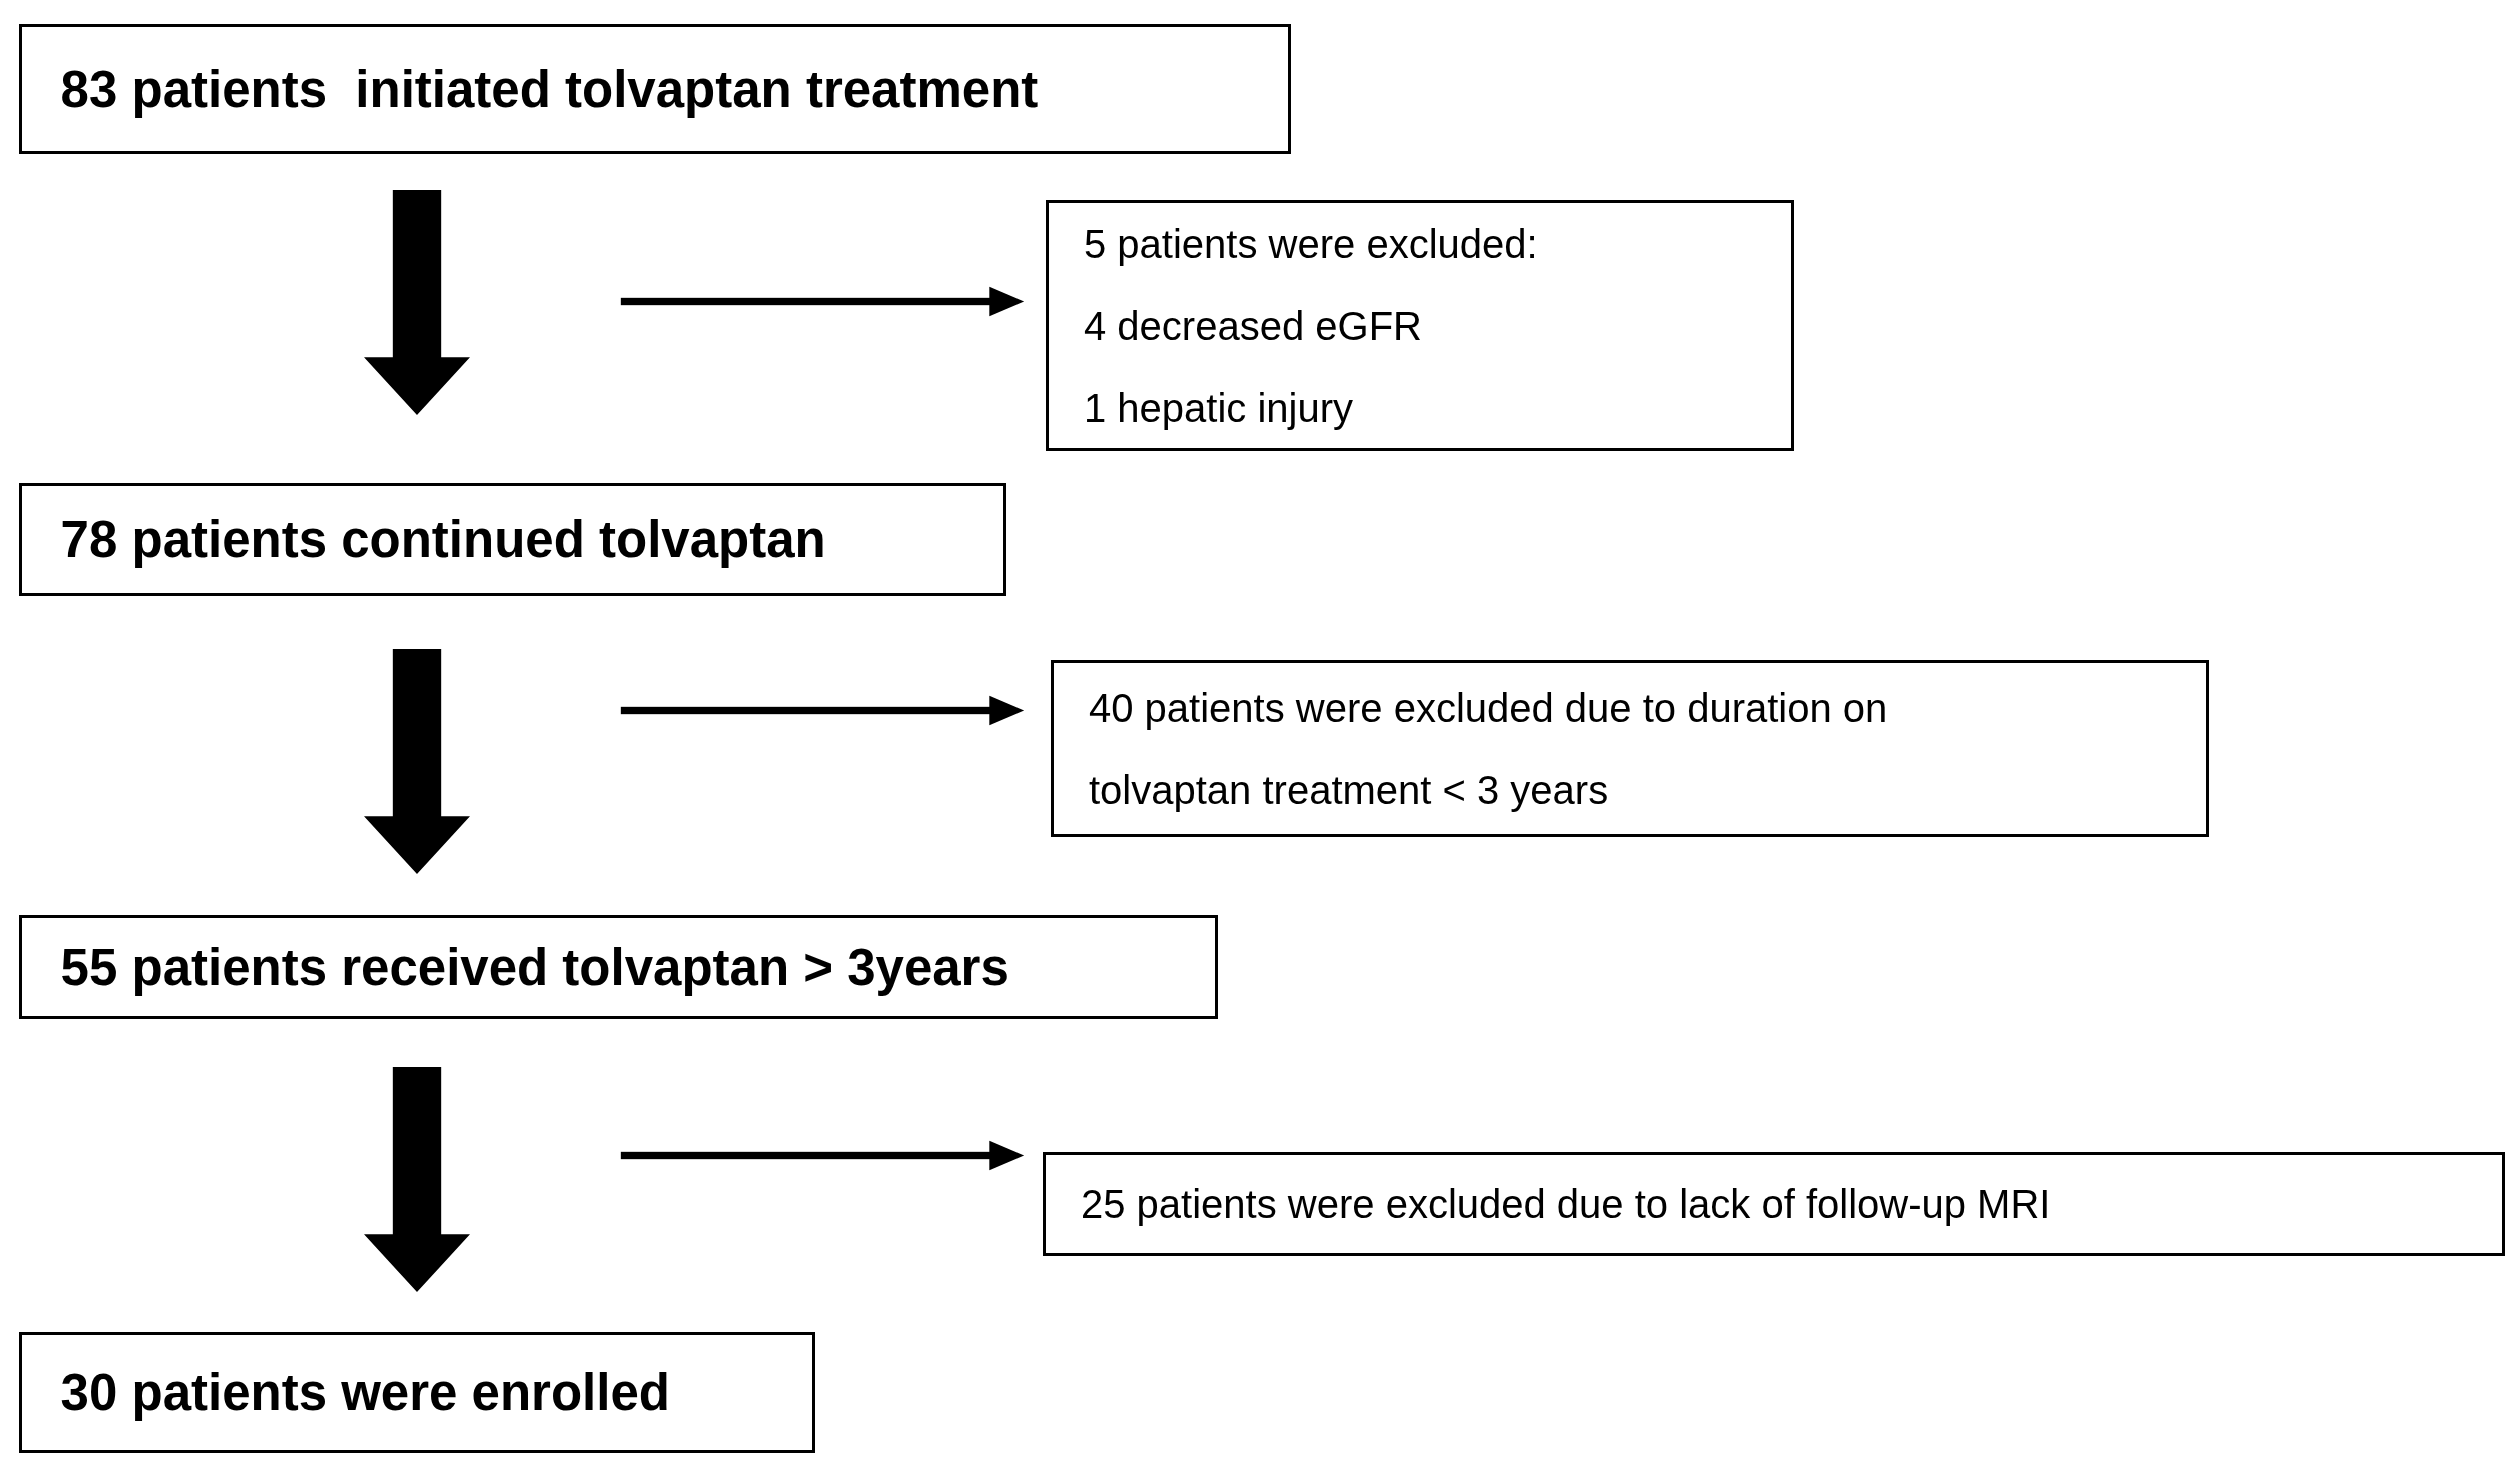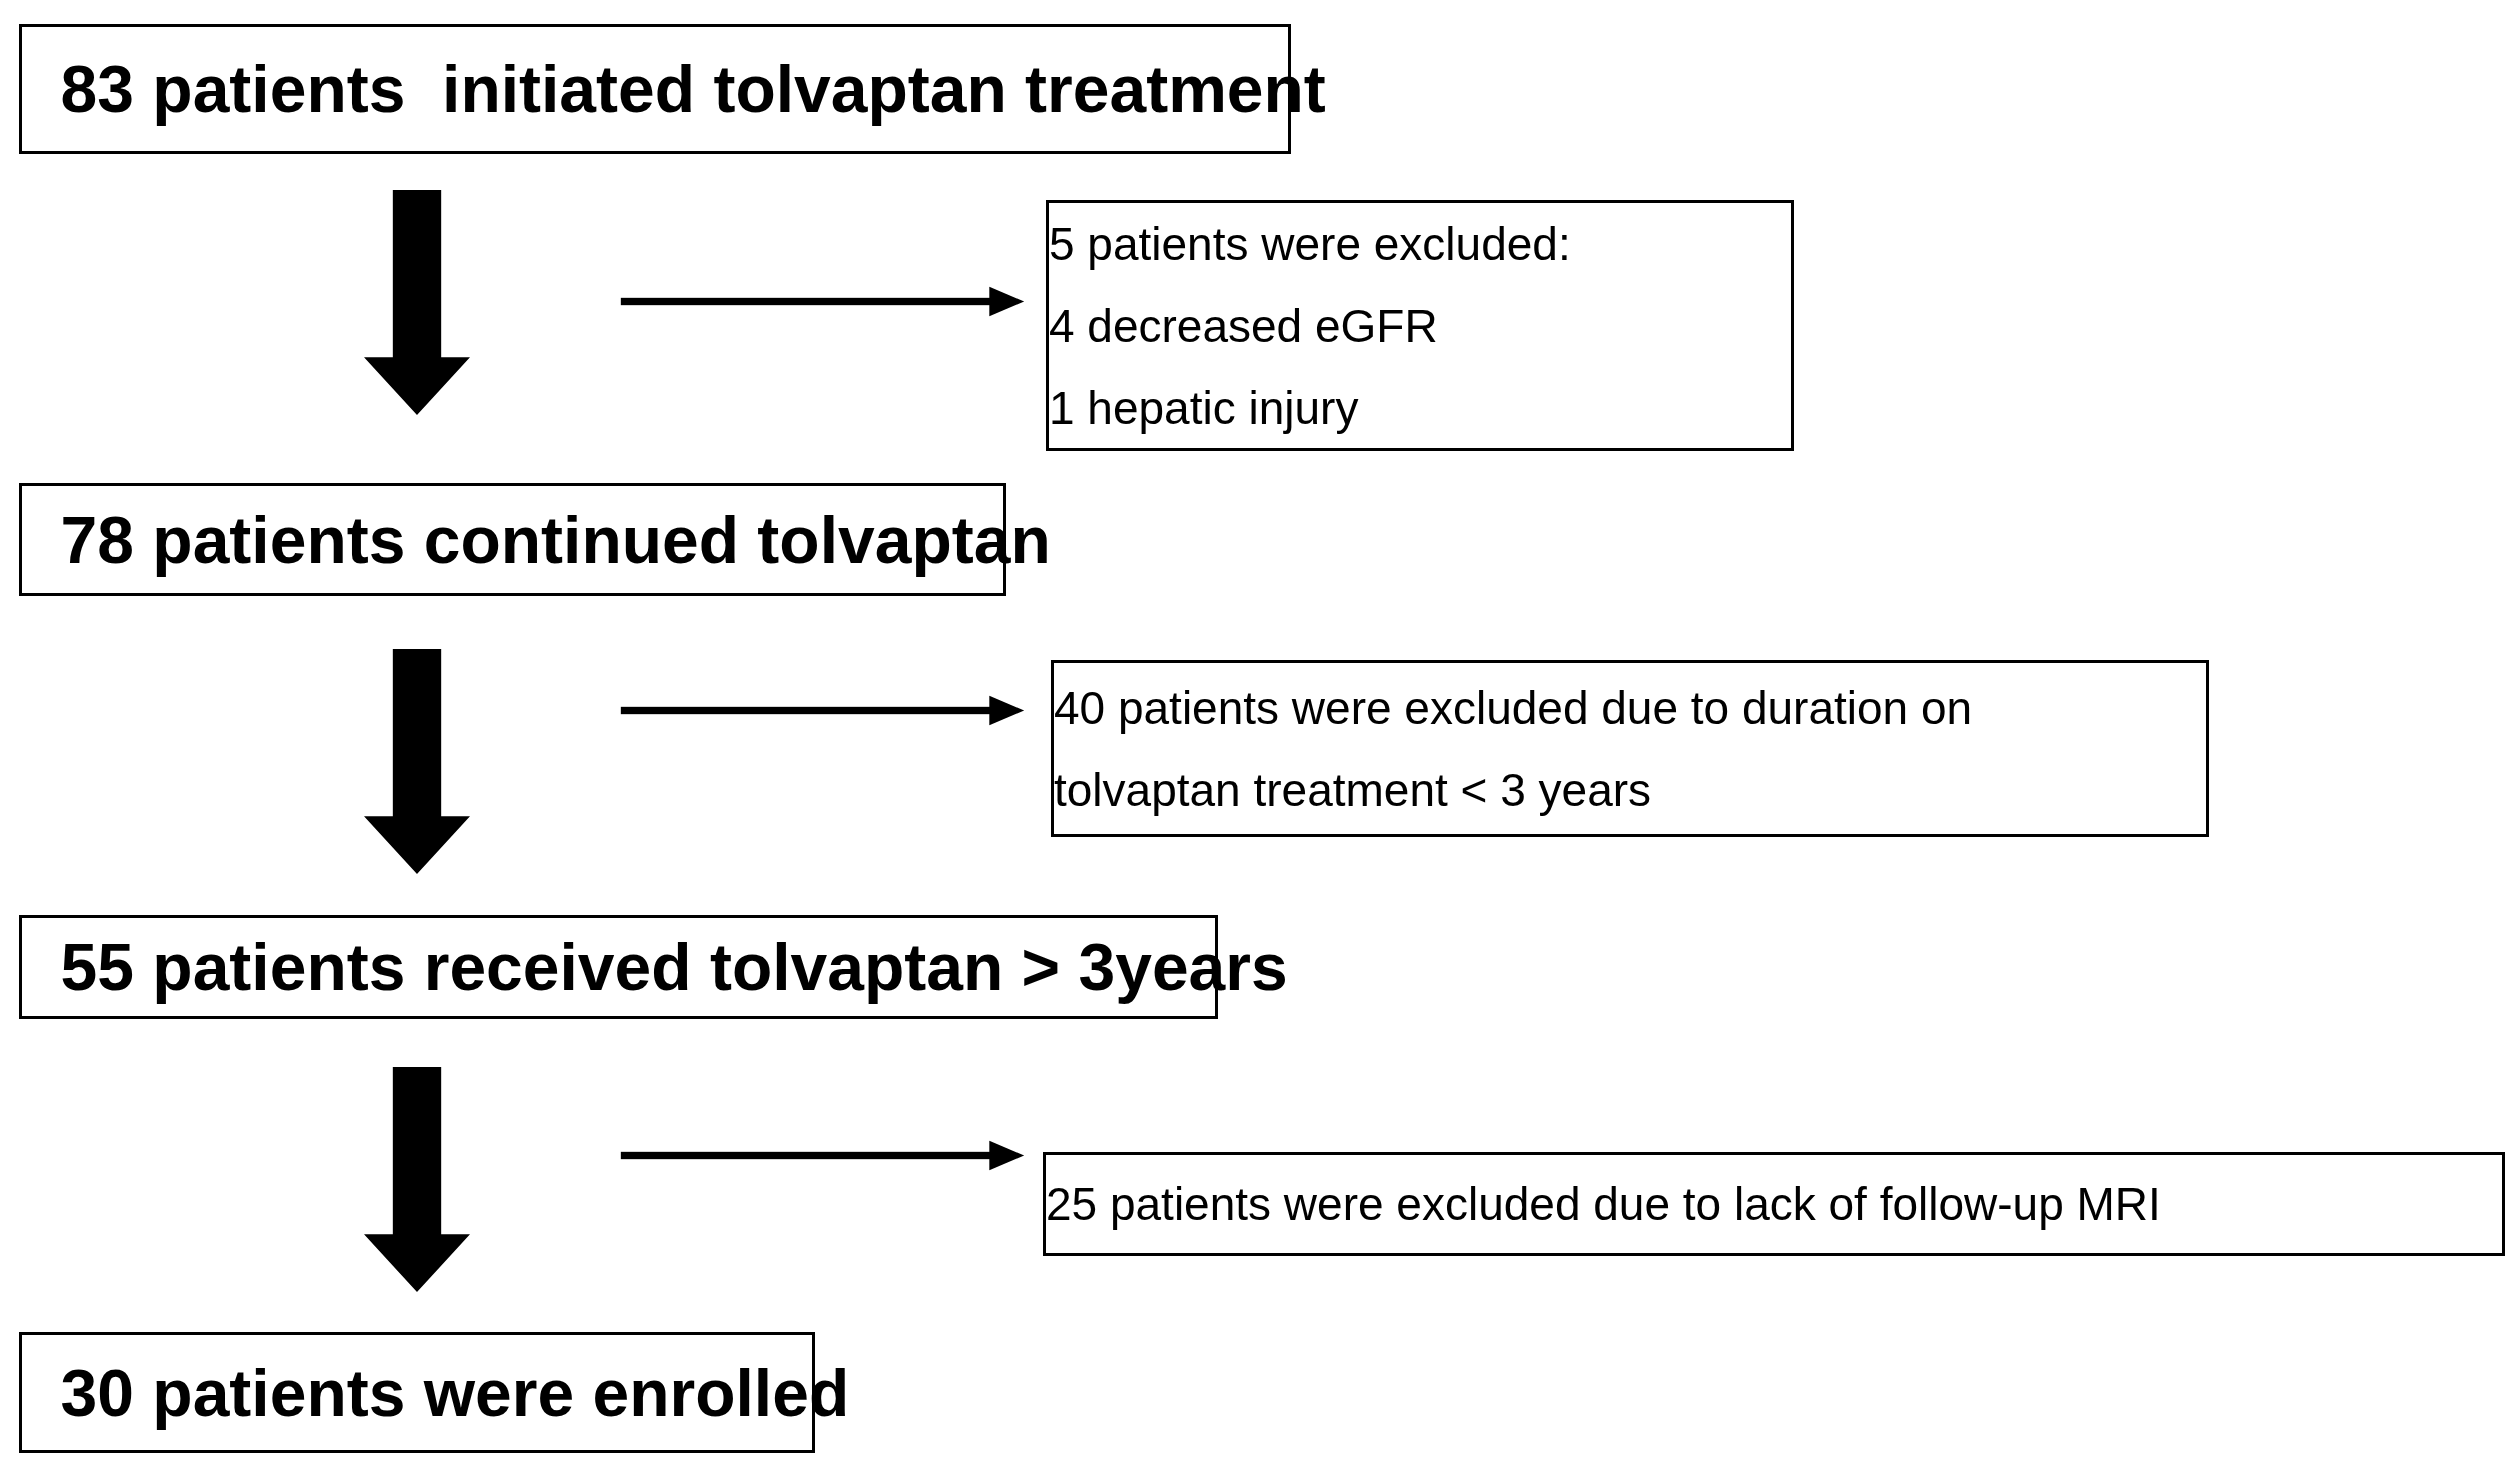--- a/index.html
+++ b/index.html
@@ -22,39 +22,40 @@
   }
   .mbox {
     position: absolute;
     box-sizing: border-box;
     border: 3.7px solid #000000;
     background: #ffffff;
     display: flex;
     align-items: center;
   }
   .mbox .mlabel {
-    font-size: 66px;
+    font-size: 51px;
     font-weight: bold;
     padding-left: 39px;
     white-space: pre;
     letter-spacing: 0px;
   }
   .ebox {
     position: absolute;
     box-sizing: border-box;
     border: 3.7px solid #000000;
     background: #ffffff;
     display: flex;
     flex-direction: column;
     justify-content: center;
   }
   .ebox .eline {
-    font-size: 46px;
+    font-size: 40px;
     font-weight: normal;
     line-height: 82px;
+    padding-left: 35px;
     white-space: pre;
   }
   .arrow {
     position: absolute;
     display: block;
   }
 </style>
 </head>
 <body>
 

